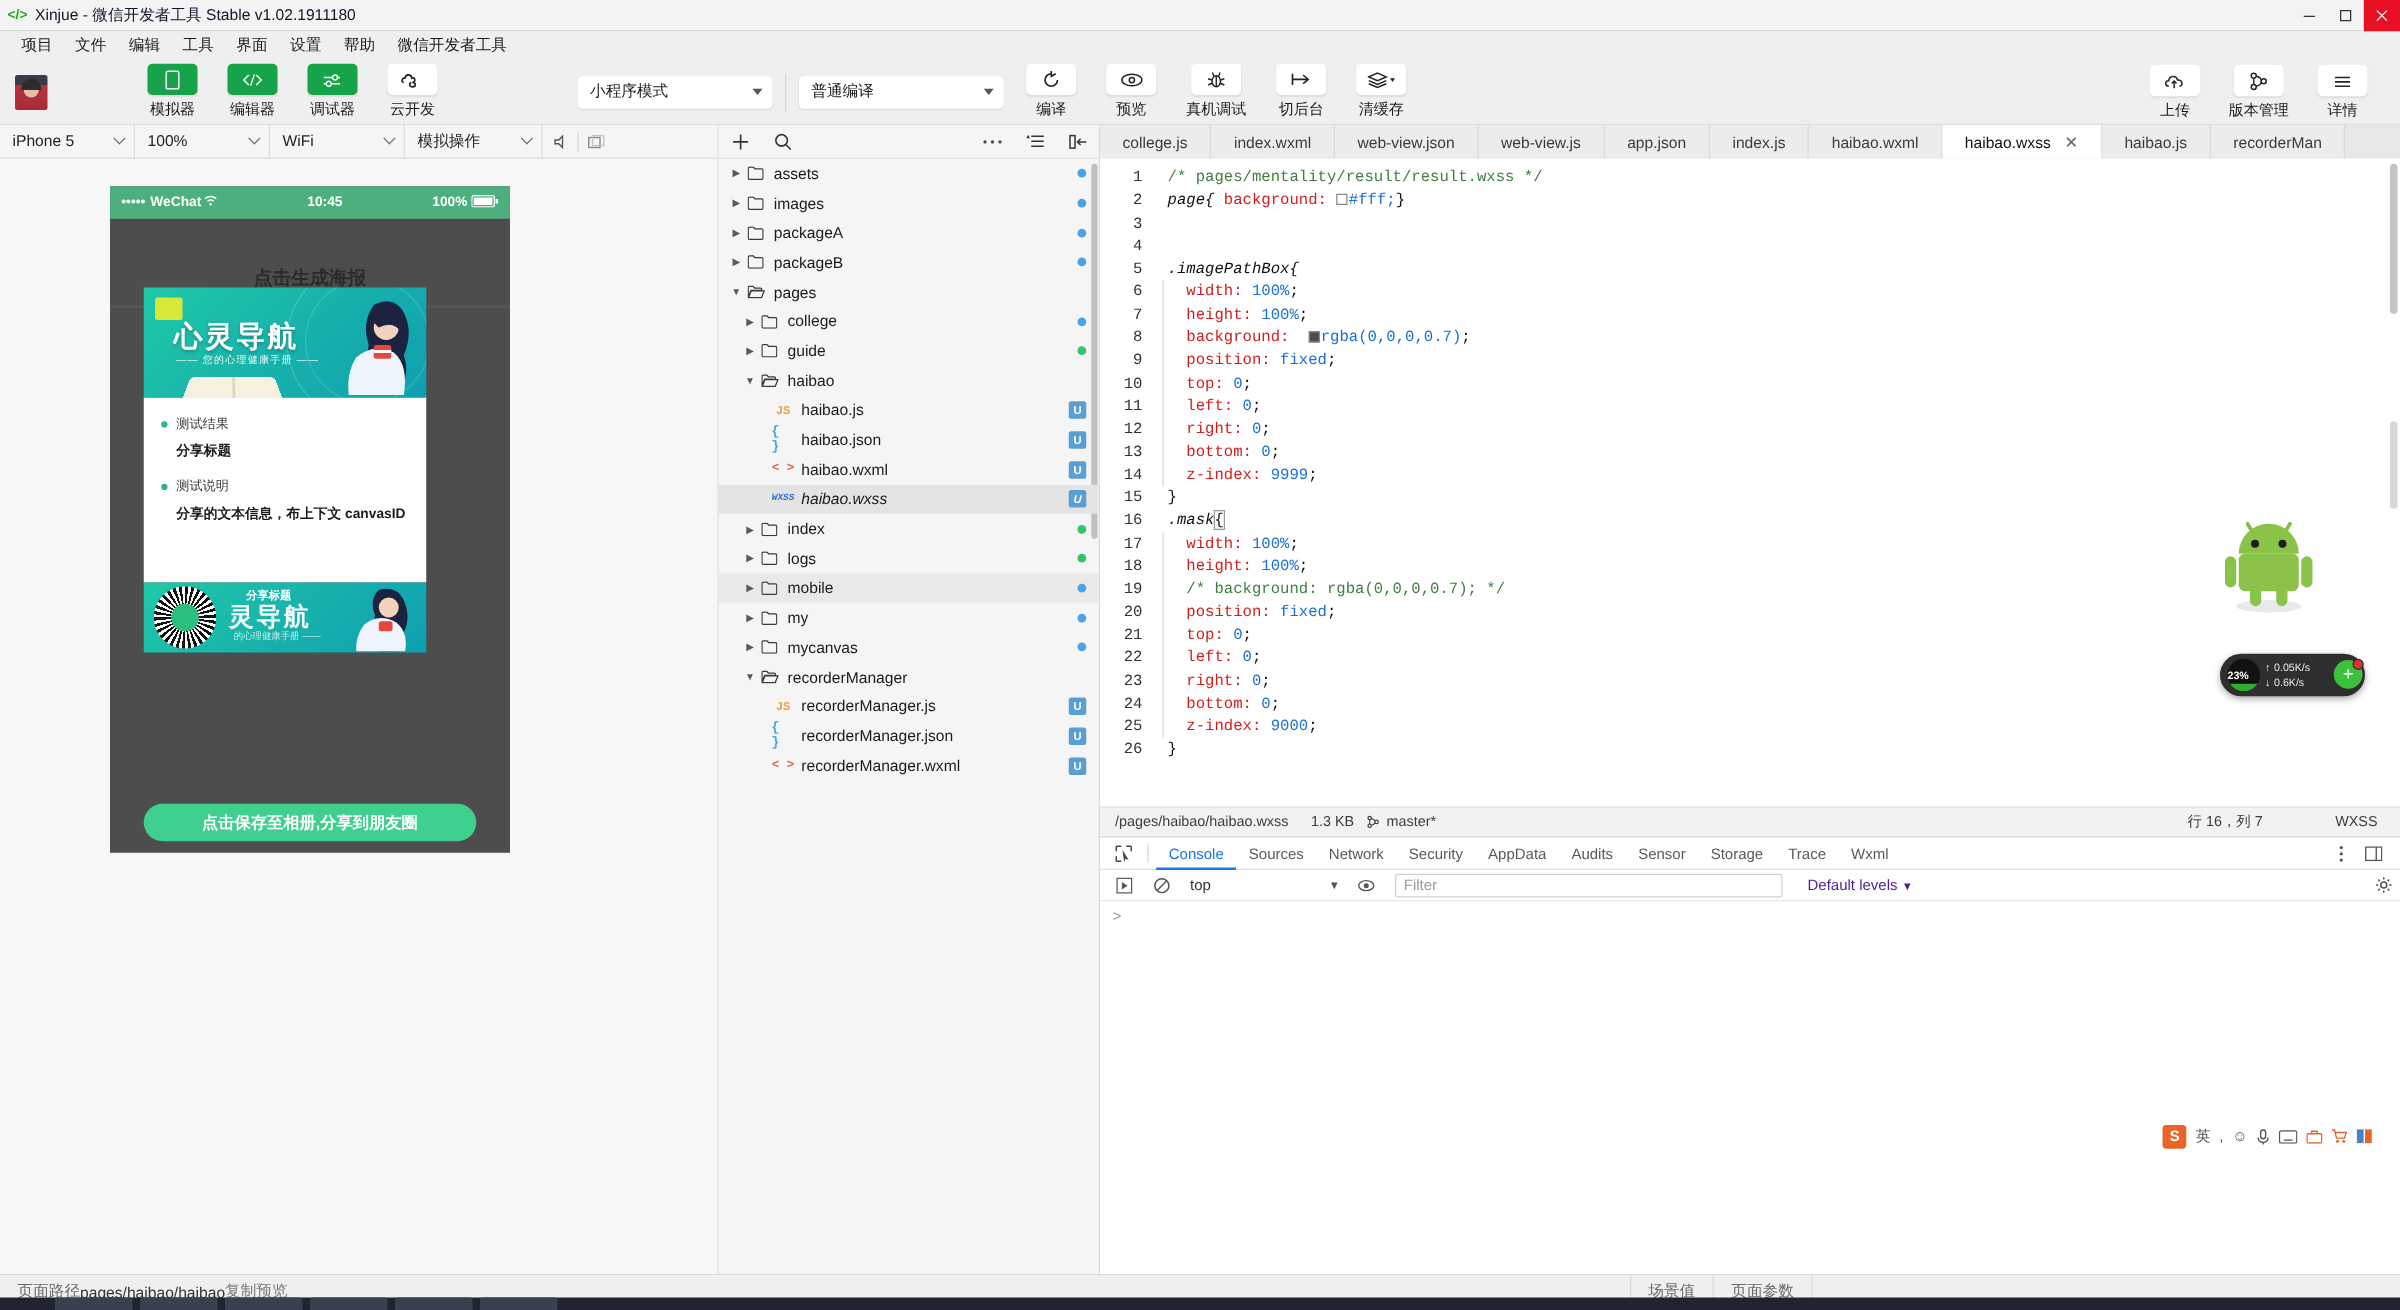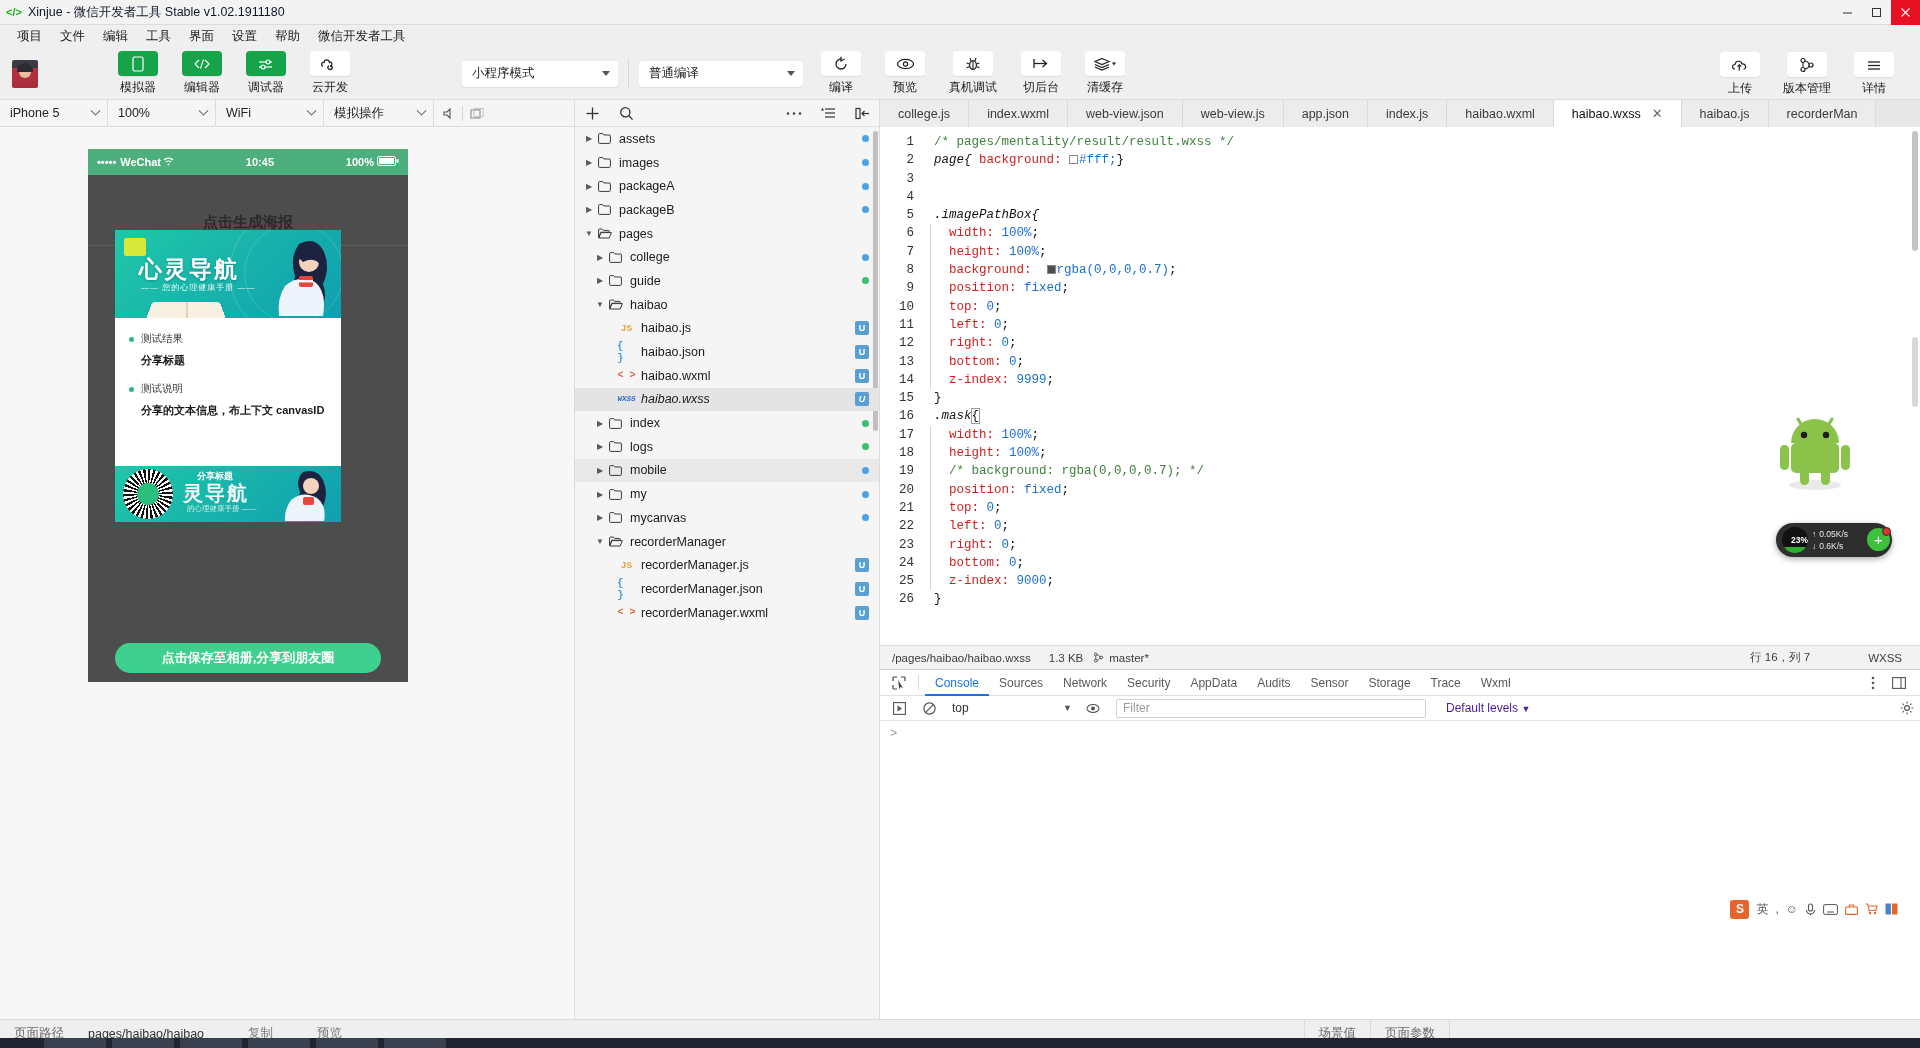--- a/index.html
+++ b/index.html
@@ -222,34 +222,34 @@
   .dt-levels { font-size:12px; color:#4c1d95; margin-left:16px; }
   .dt-console { flex:1; position:relative; }
   .dt-prompt { position:absolute; left:10px; top:6px; color:#999; font-size:12px;
     font-family:"Liberation Mono","DejaVu Sans Mono",monospace; }
 
   
   .statusbar {
     height:28px; background:#efefef; border-top:1px solid #dadada; display:flex; align-items:center;
     font-size:12.5px; color:#333;
   }
-  .sb-cell { padding:0 14px; height:28px; display:flex; align-items:center; gap:24px; }
+  .sb-cell { padding:0 14px; height:28px; display:flex; align-items:center; gap:0; }
   .sb-div { width:1px; height:28px; background:#dcdcdc; }
   .sb-label { color:#6a6a6a; }
-  .sb-link { color:#7a7a7a;margin-left:20px; }
+  .sb-link { color:#7a7a7a; }
 
   
   .mascot { position:absolute; right:66px; top:405px; width:78px; height:86px; }
   .netwidget {
     position:absolute; right:28px; top:523px; width:116px; height:34px; border-radius:17px;
     background:#2e2e2e; display:flex; align-items:center; padding-left:6px;
     box-shadow:0 2px 6px rgba(0,0,0,.35);
   }
   .nw-cpu { width:26px;height:26px;border-radius:50%;background:#111; position:relative;
-    display:flex;align-items:center;justify-content:flex-end; overflow:hidden; }
+    display:flex;align-items:center;justify-content:flex-start; overflow:hidden; }
   .nw-cpu .fill { position:absolute; left:0; right:0; bottom:0; height:23%; background:#2faf2f;
     border-radius:0 0 13px 13px; }
   .nw-cpu .pct { position:relative; color:#fff; font-size:8.5px; font-weight:bold; }
   .nw-rates { margin-left:4px; font-size:8.5px; color:#e8e8e8; line-height:12px; }
   .nw-rates .r { display:flex; align-items:center; gap:3px; }
   .nw-plus { position:absolute; right:2px; top:5px; width:23px; height:23px; border-radius:50%;
     background:#3cc13c; color:#fff; display:flex; align-items:center; justify-content:center;
     font-size:15px; line-height:1; }
   .nw-plus::after { content:''; position:absolute; right:-1px; top:-1px; width:7px; height:7px;
     border-radius:50%; background:#e03030; border:1px solid #2e2e2e; }

